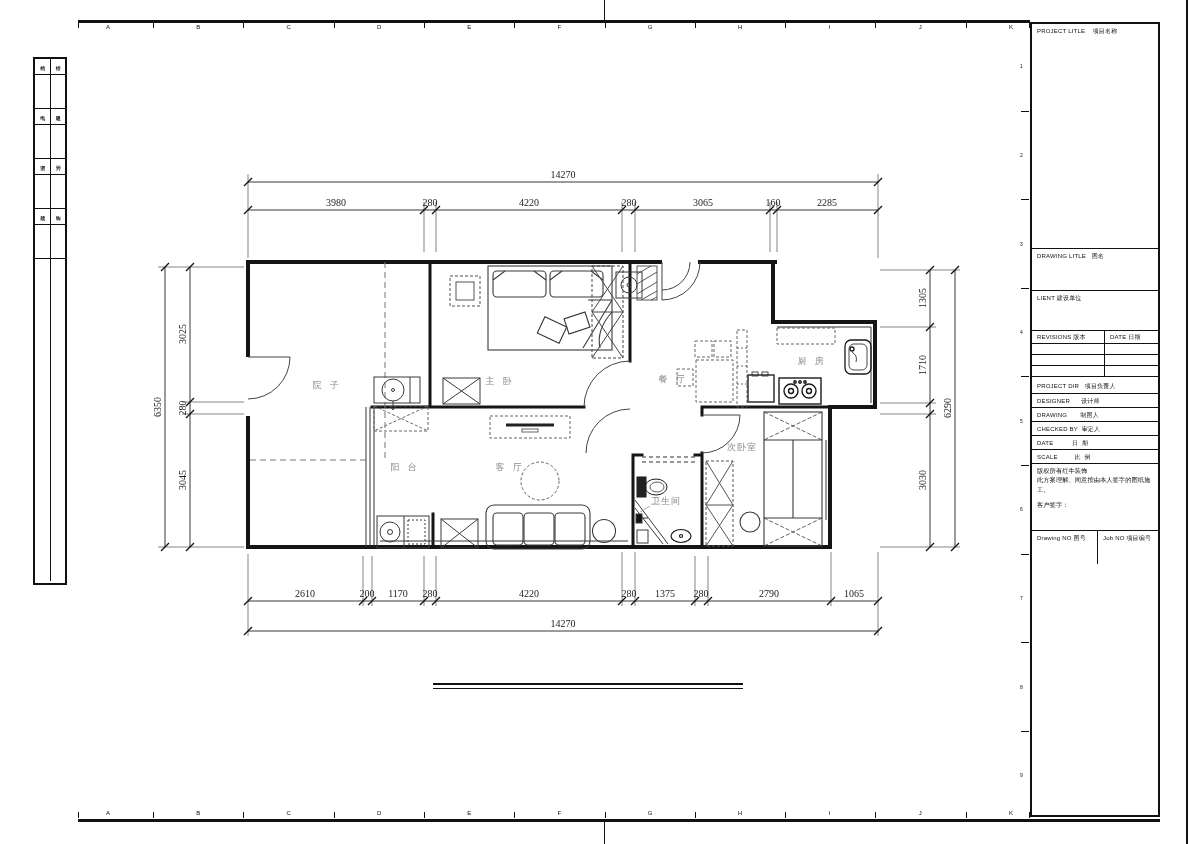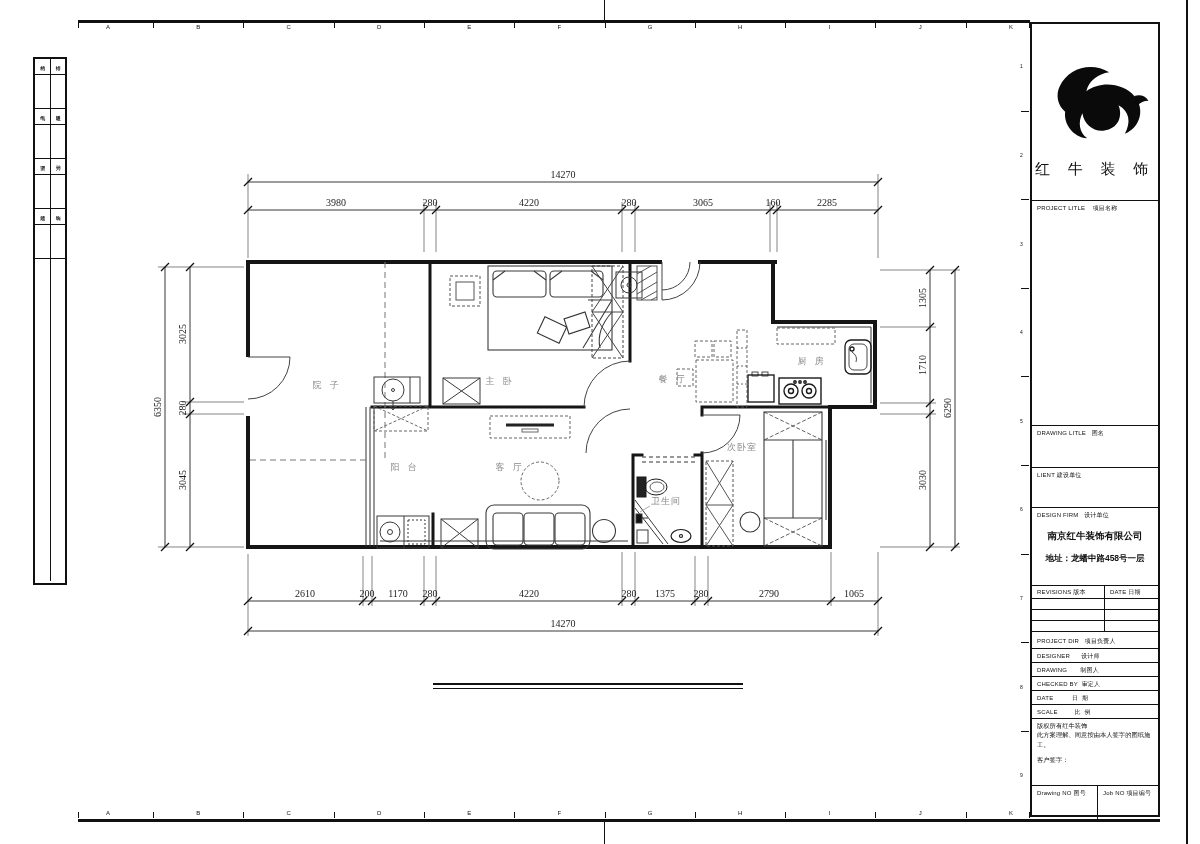--- a/index.html
+++ b/index.html
@@ -165,42 +165,28 @@
       <div class="lt-cell"></div>
       <div class="lt-cell"></div>
     </div>
     <div class="lt-row" style="height: 322px; border-bottom: none;">
       <div class="lt-cell"></div>
       <div class="lt-cell"></div>
     </div>
   </div>
 
 <div id="title-block">
-  <div class="tb-row" id="logo-cell" style="height:177px;">
-    <svg width="110" height="105" viewBox="0 0 140 120">
-      <path fill="#0a0a0a" d="M25,46 C36,22 66,14 88,28 C74,30 62,39 59,52 C78,38 106,42 120,58
-        C134,74 128,98 108,106 C116,92 114,78 100,70 C106,86 98,100 82,102 C68,104 56,94 54,80
-        C48,92 50,104 60,112 C42,110 30,94 32,78 C22,70 20,56 25,46 Z"></path>
-      <path fill="#0a0a0a" d="M120,58 C128,56 134,58 138,64 C132,64 128,66 124,70 Z"></path>
-    </svg>
-    <div id="brand-name">红 牛 装 饰</div>
-  </div>
   <div class="tb-row" style="height:225px;">
     <div class="tb-label">PROJECT LITLE    项目名称</div>
   </div>
   <div class="tb-row" style="height:42px;">
     <div class="tb-label">DRAWING LITLE   图名</div>
   </div>
   <div class="tb-row" style="height:40px;">
     <div class="tb-label">LIENT 建设单位</div>
-  </div>
-  <div class="tb-row" style="height:78px;">
-    <div class="tb-label">DESIGN FIRM   设计单位</div>
-    <div class="firm-line">南京红牛装饰有限公司</div>
-    <div class="firm-line" style="font-size:8.5px;">地址：龙蟠中路458号一层</div>
   </div>
   <div class="tb-row" style="height:13px;">
     <div class="tb-cols">
       <div class="tb-col" style="width:72px;">
           <div class="tb-label" style="padding-top:2px;">REVISIONS 版本</div>
         </div>
       <div class="tb-col" style="width:54px;">
           <div class="tb-label" style="padding-top:2px;">DATE 日期</div>
         </div>
     </div>

